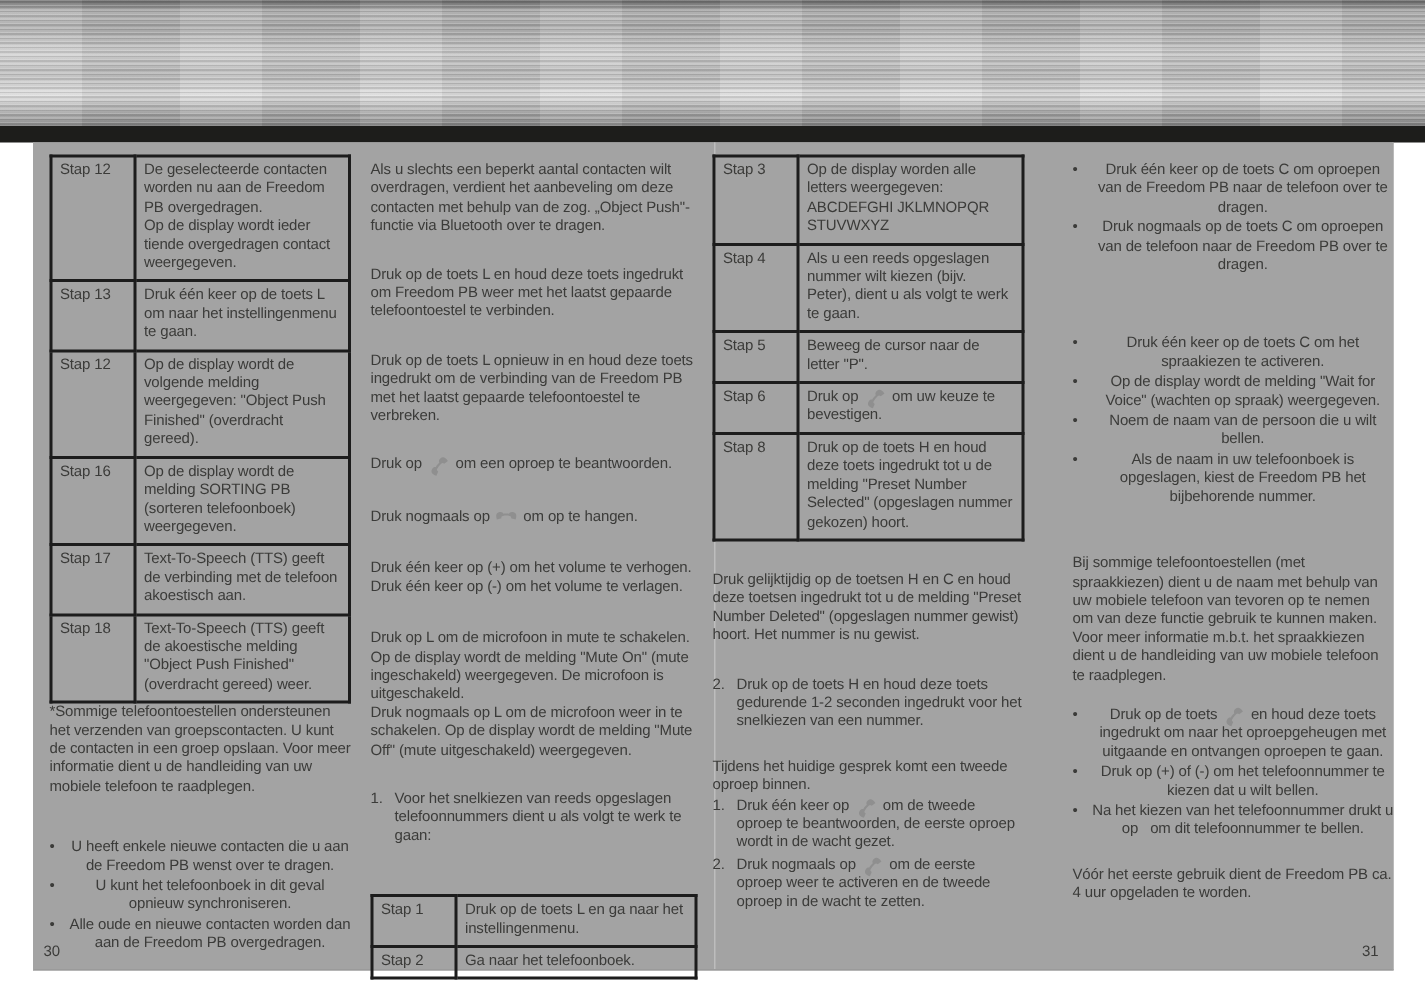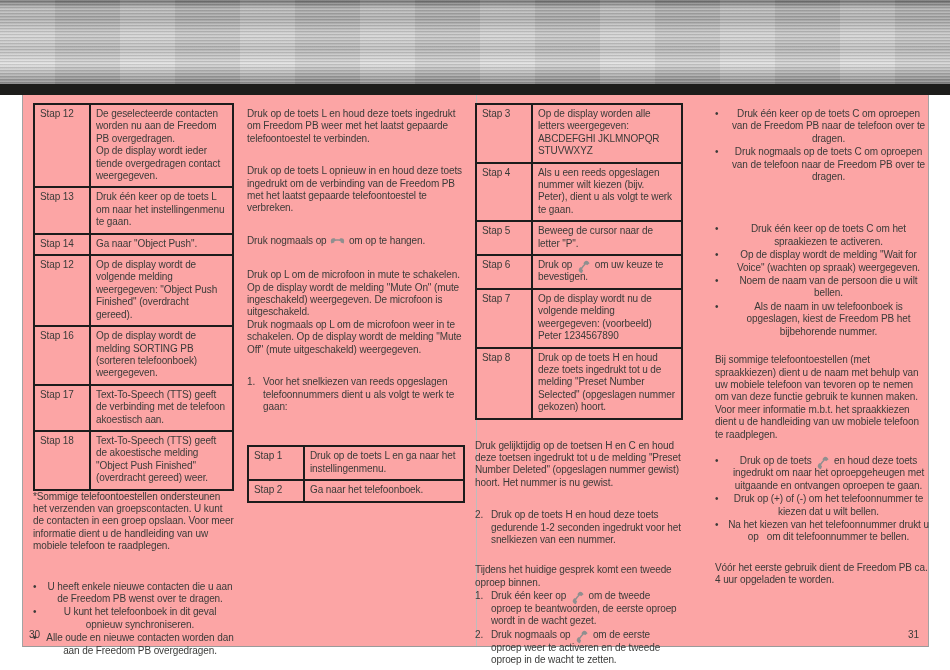--- a/index.html
+++ b/index.html
@@ -15,21 +15,21 @@
     background:
       repeating-linear-gradient(180deg, rgba(255,255,255,.18) 0 1px, rgba(0,0,0,.10) 1px 2px, rgba(255,255,255,0) 2px 3px),
       repeating-linear-gradient(90deg, rgba(255,255,255,.05) 0 55px, rgba(0,0,0,.05) 55px 120px),
       linear-gradient(180deg,#6e6e6e 0%,#b9b9b9 10%,#adadad 22%,#d2d2d2 42%,#bdbdbd 58%,#dedede 76%,#9c9c9c 94%,#8a8a8a 100%);
   }
   .blackbar{position:absolute;left:0;top:84px;width:950px;height:11px;background:#1d1d1b;}
   
   .spread{
     position:absolute;left:22px;top:95px;width:905px;height:551px;
     border-left:1px solid #a3a3a3;border-right:1px solid #a3a3a3;border-bottom:1px solid #9a9a9a;
-    background:#fca5a5;
+    background:#a3a3a3;
   }
   .fold{position:absolute;left:453px;top:0;width:1px;height:551px;background:#bdbdbd;}
   .pagenum{position:absolute;bottom:5px;font-size:10px;color:#3b3b39;}
   .pn-left{left:6px;}
   .pn-right{right:9px;}
   
   .col{position:absolute;}
   #col1{left:33px;top:103px;width:201px;}
   #col2{left:247px;top:108px;width:218px;}
   #col3{left:475px;top:103px;width:208px;}
@@ -74,24 +74,20 @@
         <tr>
           <td class="lbl">Stap 12</td>
           <td class="cell">De geselecteerde contacten worden nu aan de Freedom PB overgedragen.
 Op de display wordt ieder tiende overgedragen contact weergegeven.</td>
         </tr>
     <tr>
           <td class="lbl">Stap 13</td>
           <td class="cell">Druk één keer op de toets L om naar het instellingenmenu te gaan.</td>
         </tr>
     <tr>
-          <td class="lbl">Stap 14</td>
-          <td class="cell">Ga naar "Object Push".</td>
-        </tr>
-    <tr>
           <td class="lbl">Stap 12</td>
           <td class="cell">Op de display wordt de volgende melding weergegeven: "Object Push Finished" (overdracht gereed).</td>
         </tr>
     <tr>
           <td class="lbl">Stap 16</td>
           <td class="cell">Op de display wordt de melding SORTING PB (sorteren telefoonboek) weergegeven.</td>
         </tr>
     <tr>
           <td class="lbl">Stap 17</td>
           <td class="cell">Text-To-Speech (TTS) geeft de verbinding met de telefoon akoestisch aan.</td>
@@ -113,25 +109,31 @@
         <span class="txt">U kunt het telefoonboek in dit geval opnieuw synchroniseren.</span>
       </div>
     <div class="bul">
         <span class="dot">•</span>
         <span class="txt">Alle oude en nieuwe contacten worden dan aan de Freedom PB overgedragen.</span>
       </div>
   </div>
 </div>
 
 <div class="col" id="col2">
+  <p class="para">Als u slechts een beperkt aantal contacten wilt overdragen, verdient het aanbeveling om deze contacten met behulp van de zog. „Object Push"-functie via Bluetooth over te dragen.</p>
   <p class="para">Druk op de toets L en houd deze toets ingedrukt om Freedom PB weer met het laatst gepaarde telefoontoestel te verbinden.</p>
   <p class="para">Druk op de toets L opnieuw in en houd deze toets ingedrukt om de verbinding van de Freedom PB met het laatst gepaarde telefoontoestel te verbreken.</p>
+  <p class="para tight"><span>Druk op </span><span class="icon ans"><svg width="15" height="9" viewBox="0 0 26 12">
+          <path d="M2.2 11 C0.4 5.6 1.6 2.9 5.4 2.3 C7.9 1.9 9.2 2.9 9.8 4.3 C11.8 3.7 14.2 3.7 16.2 4.3 C16.8 2.9 18.1 1.9 20.6 2.3 C24.4 2.9 25.6 5.6 23.8 11 L18.6 9.6 C18.9 7.8 18.5 7.1 16.9 6.8 C14.3 6.3 11.7 6.3 9.1 6.8 C7.5 7.1 7.1 7.8 7.4 9.6 Z" fill="currentColor"></path>
+        </svg></span><span> om een oproep te beantwoorden.</span></p>
   <p class="para tight"><span>Druk nogmaals op </span><span class="icon hang"><svg width="15" height="9" viewBox="0 0 26 12">
           <path d="M2.2 11 C0.4 5.6 1.6 2.9 5.4 2.3 C7.9 1.9 9.2 2.9 9.8 4.3 C11.8 3.7 14.2 3.7 16.2 4.3 C16.8 2.9 18.1 1.9 20.6 2.3 C24.4 2.9 25.6 5.6 23.8 11 L18.6 9.6 C18.9 7.8 18.5 7.1 16.9 6.8 C14.3 6.3 11.7 6.3 9.1 6.8 C7.5 7.1 7.1 7.8 7.4 9.6 Z" fill="currentColor"></path>
         </svg></span><span> om op te hangen.</span></p>
+  <p class="para tight">Druk één keer op (+) om het volume te verhogen.
+Druk één keer op (-) om het volume te verlagen.</p>
   <p class="para">Druk op L om de microfoon in mute te schakelen. Op de display wordt de melding "Mute On" (mute ingeschakeld) weergegeven. De microfoon is uitgeschakeld.
 Druk nogmaals op L om de microfoon weer in te schakelen. Op de display wordt de melding "Mute Off" (mute uitgeschakeld) weergegeven.</p>
   <div class="nitem" style="margin-bottom:6px;">
     <span class="num">1.</span>
     <span class="txt">Voor het snelkiezen van reeds opgeslagen telefoonnummers dient u als volgt te werk te gaan:</span>
   </div>
   <table class="steps" style="margin-left:0;margin-top:32px;">
     <tbody>
         <tr>
           <td class="lbl">Stap 1</td>
@@ -162,24 +164,20 @@
           <td class="lbl">Stap 5</td>
           <td class="cell">Beweeg de cursor naar de letter "P".</td>
         </tr>
     <tr>
           <td class="lbl">Stap 6</td>
           <td class="cell"><span>Druk op </span><span class="icon ans"><svg width="15" height="9" viewBox="0 0 26 12">
                 <path d="M2.2 11 C0.4 5.6 1.6 2.9 5.4 2.3 C7.9 1.9 9.2 2.9 9.8 4.3 C11.8 3.7 14.2 3.7 16.2 4.3 C16.8 2.9 18.1 1.9 20.6 2.3 C24.4 2.9 25.6 5.6 23.8 11 L18.6 9.6 C18.9 7.8 18.5 7.1 16.9 6.8 C14.3 6.3 11.7 6.3 9.1 6.8 C7.5 7.1 7.1 7.8 7.4 9.6 Z" fill="currentColor"></path>
               </svg></span><span> om uw keuze te bevestigen.</span></td>
         </tr>
     <tr>
-          <td class="lbl">Stap 7</td>
-          <td class="cell">Op de display wordt nu de volgende melding weergegeven: (voorbeeld) Peter 1234567890</td>
-        </tr>
-    <tr>
           <td class="lbl">Stap 8</td>
           <td class="cell">Druk op de toets H en houd deze toets ingedrukt tot u de melding "Preset Number Selected" (opgeslagen nummer gekozen) hoort.</td>
         </tr>
   </tbody>
     </table>
   <p class="para" style="margin-top:20px;">Druk gelijktijdig op de toetsen H en C en houd deze toetsen ingedrukt tot u de melding "Preset Number Deleted" (opgeslagen nummer gewist) hoort. Het nummer is nu gewist.</p>
   <div class="nitem" style="margin-bottom:18px;">
     <span class="num">2.</span>
     <span class="txt">Druk op de toets H en houd deze toets gedurende 1-2 seconden ingedrukt voor het snelkiezen van een nummer.</span>
   </div>
@@ -220,21 +218,21 @@
       </div>
     <div class="bul">
         <span class="dot">•</span>
         <span class="txt">Noem de naam van de persoon die u wilt bellen.</span>
       </div>
     <div class="bul">
         <span class="dot">•</span>
         <span class="txt">Als de naam in uw telefoonboek is opgeslagen, kiest de Freedom PB het bijbehorende nummer.</span>
       </div>
   </div>
-  <p class="para" style="margin-top:16px;margin-bottom:0;">Bij sommige telefoontoestellen (met spraakkiezen) dient u de naam met behulp van uw mobiele telefoon van tevoren op te nemen om van deze functie gebruik te kunnen maken. Voor meer informatie m.b.t. het spraakkiezen dient u de handleiding van uw mobiele telefoon te raadplegen.</p>
+  <p class="para" style="margin-top:32px;margin-bottom:0;">Bij sommige telefoontoestellen (met spraakkiezen) dient u de naam met behulp van uw mobiele telefoon van tevoren op te nemen om van deze functie gebruik te kunnen maken. Voor meer informatie m.b.t. het spraakkiezen dient u de handleiding van uw mobiele telefoon te raadplegen.</p>
   <div class="bullets" style="margin-top:14px;">
     <div class="bul">
         <span class="dot">•</span>
         <span class="txt"><span>Druk op de toets </span><span class="icon ans"><svg width="15" height="9" viewBox="0 0 26 12">
               <path d="M2.2 11 C0.4 5.6 1.6 2.9 5.4 2.3 C7.9 1.9 9.2 2.9 9.8 4.3 C11.8 3.7 14.2 3.7 16.2 4.3 C16.8 2.9 18.1 1.9 20.6 2.3 C24.4 2.9 25.6 5.6 23.8 11 L18.6 9.6 C18.9 7.8 18.5 7.1 16.9 6.8 C14.3 6.3 11.7 6.3 9.1 6.8 C7.5 7.1 7.1 7.8 7.4 9.6 Z" fill="currentColor"></path>
             </svg></span><span> en houd deze toets ingedrukt om naar het oproepgeheugen met uitgaande en ontvangen oproepen te gaan.</span></span>
       </div>
     <div class="bul">
         <span class="dot">•</span>
         <span class="txt">Druk op (+) of (-) om het telefoonnummer te kiezen dat u wilt bellen.</span>

